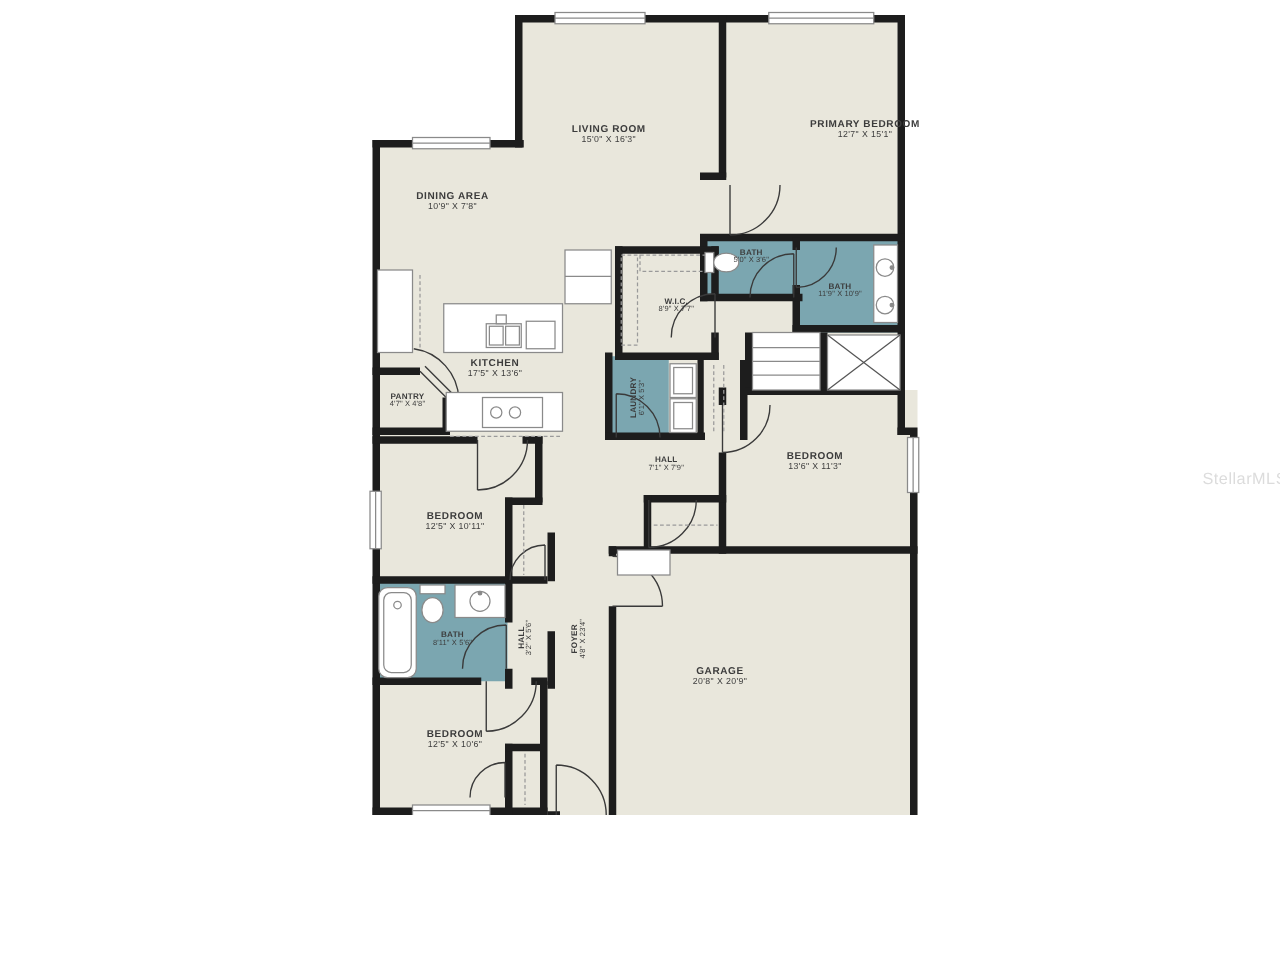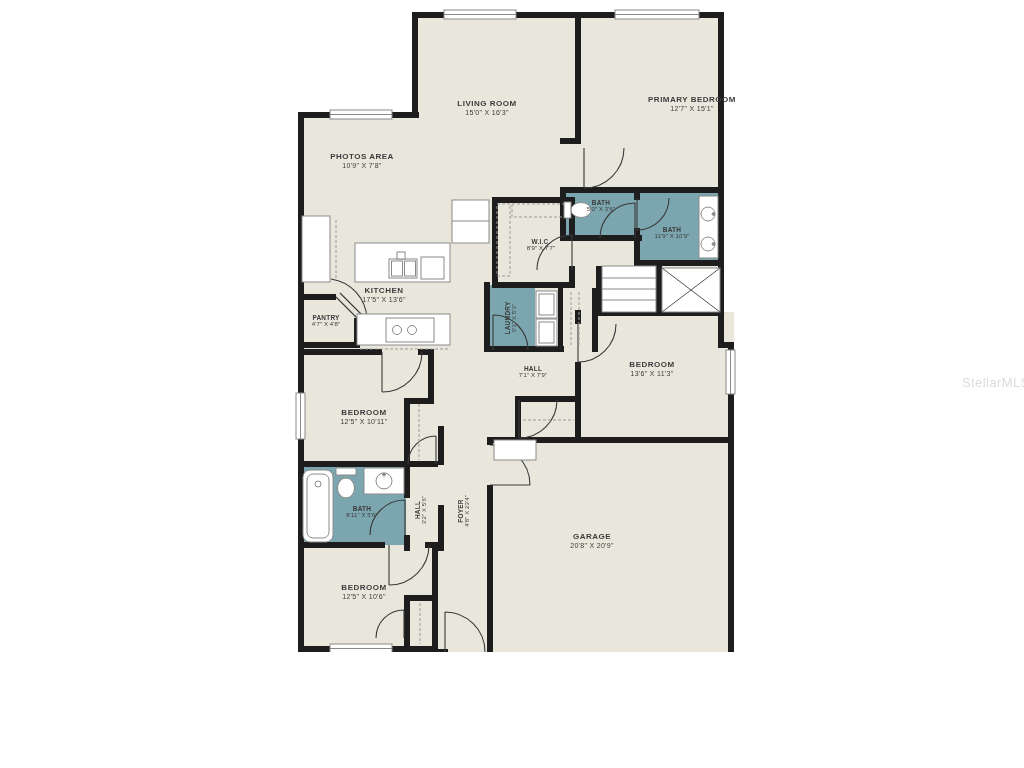--- a/index.html
+++ b/index.html
@@ -242,36 +242,36 @@
 
 <div class="lbl" style="left:487px;top:108px">
   <div class="nm">LIVING ROOM</div>
   <div class="dm">15'0" X 16'3"</div>
 </div>
 <div class="lbl" style="left:692px;top:104px">
   <div class="nm">PRIMARY BEDROOM</div>
   <div class="dm">12'7" X 15'1"</div>
 </div>
 <div class="lbl" style="left:362px;top:161px">
-  <div class="nm">PHOTOS AREA</div>
+  <div class="nm">DINING AREA</div>
   <div class="dm">10'9" X 7'8"</div>
 </div>
 <div class="lbl sm" style="left:601px;top:206px">
   <div class="nm">BATH</div>
   <div class="dm">5'0" X 3'6"</div>
 </div>
 <div class="lbl sm" style="left:672px;top:233px">
   <div class="nm">BATH</div>
   <div class="dm">11'9" X 10'9"</div>
 </div>
 <div class="lbl sm" style="left:541px;top:245px">
   <div class="nm">W.I.C.</div>
   <div class="dm">8'9" X 7'7"</div>
 </div>
-<div class="lbl" style="left:384px;top:295px">
+<div class="lbl" style="left:396px;top:295px">
   <div class="nm">KITCHEN</div>
   <div class="dm">17'5" X 13'6"</div>
 </div>
 <div class="lbl sm" style="left:326px;top:321px">
   <div class="nm">PANTRY</div>
   <div class="dm">4'7" X 4'8"</div>
 </div>
 <div class="lbl sm rot" style="left:511px;top:318px">
   <div class="nm">LAUNDRY</div>
   <div class="dm">6'1" X 5'3"</div>
@@ -293,21 +293,21 @@
   <div class="dm">8'11" X 5'6"</div>
 </div>
 <div class="lbl sm rot" style="left:421px;top:510px">
   <div class="nm">HALL</div>
   <div class="dm">3'2" X 5'6"</div>
 </div>
 <div class="lbl sm rot" style="left:464px;top:511px">
   <div class="nm">FOYER</div>
   <div class="dm">4'8" X 23'4"</div>
 </div>
-<div class="lbl" style="left:592px;top:541px">
+<div class="lbl" style="left:576px;top:541px">
   <div class="nm">GARAGE</div>
   <div class="dm">20'8" X 20'9"</div>
 </div>
 <div class="lbl" style="left:364px;top:592px">
   <div class="nm">BEDROOM</div>
   <div class="dm">12'5" X 10'6"</div>
 </div>
 
 <div id="watermark">StellarMLS</div>
 

